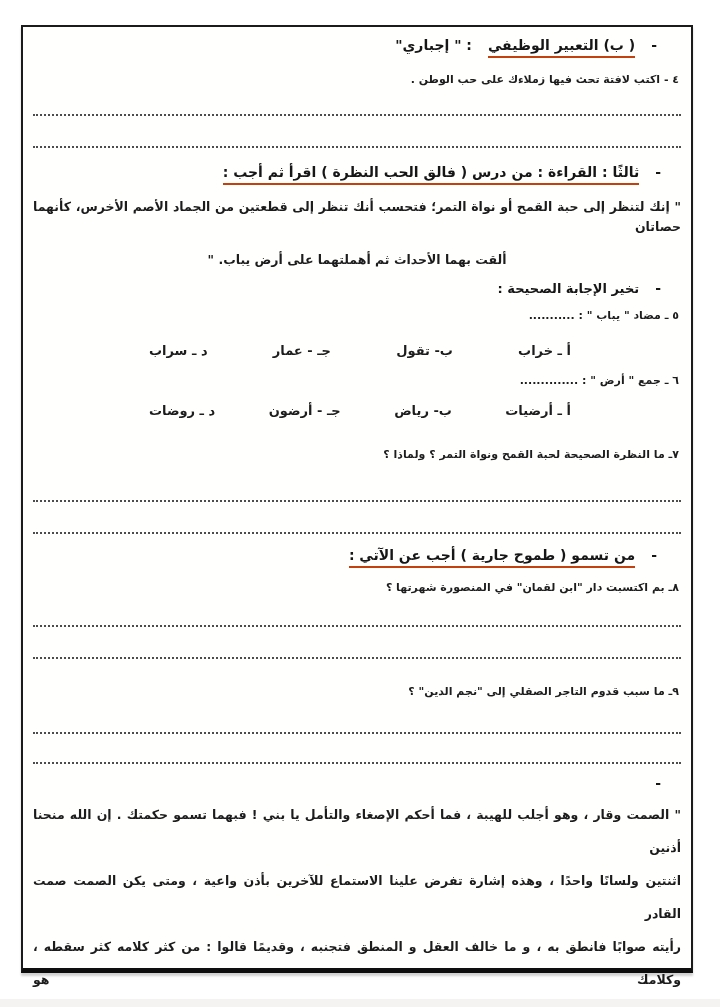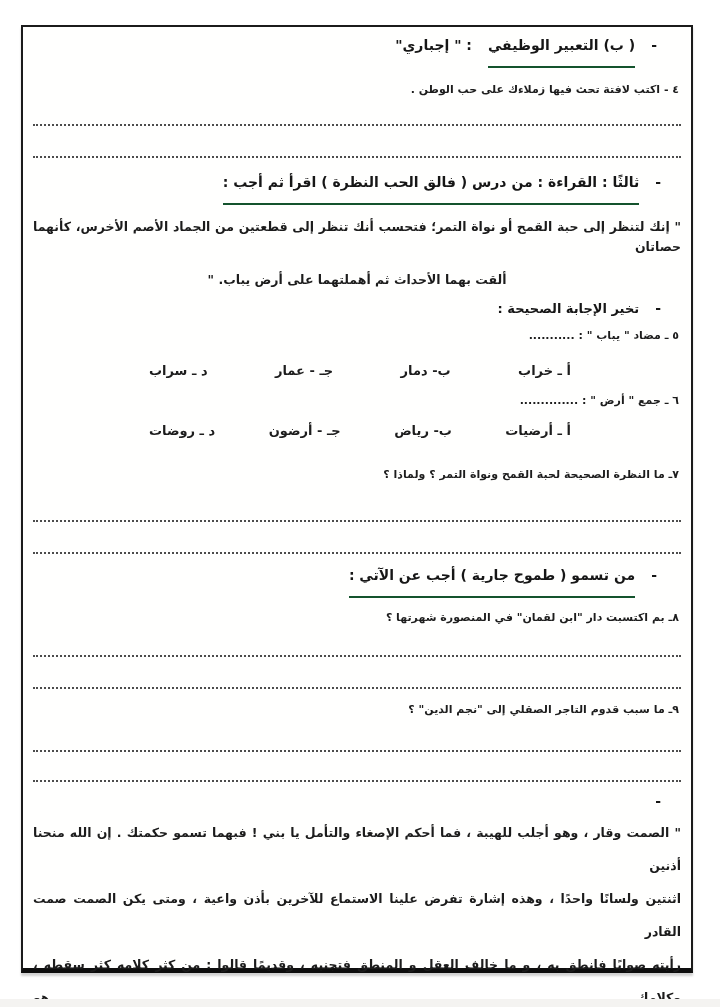--- a/index.html
+++ b/index.html
@@ -12,21 +12,21 @@
   .bottom-strip{position:absolute;left:0;bottom:0;width:720px;height:8px;background:#f4f3f1;}
   .sheet{
     position:absolute;left:21px;top:25px;width:672px;height:948px;
     box-sizing:border-box;background:#fffffe;
     border:2px solid #1b1b1b;border-bottom:5px solid #0e0e0e;
     box-shadow:0 3px 2px rgba(0,0,0,.18);
     direction:rtl;padding:8px 8px 0 8px;
   }
   .hrow{display:flex;align-items:baseline;gap:16px;font-size:14px;color:#161616;}
   .hrow .dash{font-size:14px;}
-  .hrow .u{border-bottom:2px solid #14532d;padding-bottom:13px;}
+  .hrow .u{border-bottom:2px solid #c2410c;padding-bottom:3px;}
   .hrow .rest{padding-bottom:3px;}
   .q{font-size:11px;padding-right:4px;line-height:20px;color:#1d1d1d;}
   .dots{height:0;border-bottom:2px dotted #4c4c4c;margin-left:2px;margin-right:2px;}
   .opts{display:flex;justify-content:space-between;direction:rtl;
         padding:0 112px 0 118px;font-size:13px;line-height:20px;color:#1d1d1d;}
   .pline{font-size:12.5px;line-height:20px;color:#1c1c1c;
          text-align:justify;text-align-last:justify;padding:0 2px;}
   .pcenter{text-align:right;text-align-last:center;}
   .freelines .pline{line-height:33px;}
   .indent1{padding-right:26px;}
@@ -54,21 +54,21 @@
   <div class="pline pcenter" style="margin-top:13px">ألقت بهما الأحداث ثم أهملتهما على أرض يباب. "</div>
 
   <div class="hrow indent2" style="margin-top:10px;font-size:13px">
     <span class="dash">-</span>
     <span>تخير الإجابة الصحيحة :</span>
   </div>
 
   <div class="q" style="margin-top:10px">٥ ـ مضاد " يباب " : ...........</div>
   <div class="opts" style="margin-top:15px">
     <span>أ ـ خراب</span>
-    <span>ب- دمار</span>
+    <span>ب- تقول</span>
     <span>جـ - عمار</span>
     <span>د ـ سراب</span>
   </div>
 
   <div class="q" style="margin-top:10px">٦ ـ جمع " أرض " : ..............</div>
   <div class="opts" style="margin-top:10px">
     <span>أ ـ أرضيات</span>
     <span>ب- رياض</span>
     <span>جـ - أرضون</span>
     <span>د ـ روضات</span>
@@ -78,21 +78,21 @@
   <div class="dots" style="margin-top:35px"></div>
   <div class="dots" style="margin-top:30px"></div>
 
   <div class="hrow indent1" style="margin-top:13px">
     <span class="dash">-</span>
     <span class="u">من تسمو ( طموح جارية ) أجب عن الآتي :</span>
   </div>
   <div class="q" style="margin-top:10px">٨ـ بم اكتسبت دار "ابن لقمان" في المنصورة شهرتها ؟</div>
   <div class="dots" style="margin-top:27px"></div>
   <div class="dots" style="margin-top:30px"></div>
-  <div class="q" style="margin-top:11px">٩ـ ما سبب قدوم التاجر الصقلي إلى "نجم الدين" ؟</div>
+  <div class="q" style="margin-top:23px">٩ـ ما سبب قدوم التاجر الصقلي إلى "نجم الدين" ؟</div>
   <div class="dots" style="margin-top:30px"></div>
   <div class="dots" style="margin-top:28px"></div>
 
   <div class="hrow indent2" style="margin-top:11px">
     <span class="dash">-</span>
   </div>
   <div class="freelines" style="margin-top:7px">
     <div class="pline">" الصمت وقار ، وهو أجلب للهيبة ، فما أحكم الإصغاء والتأمل يا بني ! فبهما تسمو حكمتك . إن الله منحنا أذنين</div>
     <div class="pline">اثنتين ولسانًا واحدًا ، وهذه إشارة تفرض علينا الاستماع للآخرين بأذن واعية ، ومتى يكن الصمت صمت القادر</div>
     <div class="pline">رأيته صوابًا فانطق به ، و ما خالف العقل و المنطق فتجنبه ، وقديمًا قالوا : من كثر كلامه كثر سقطه ، وكلامك هو</div>

